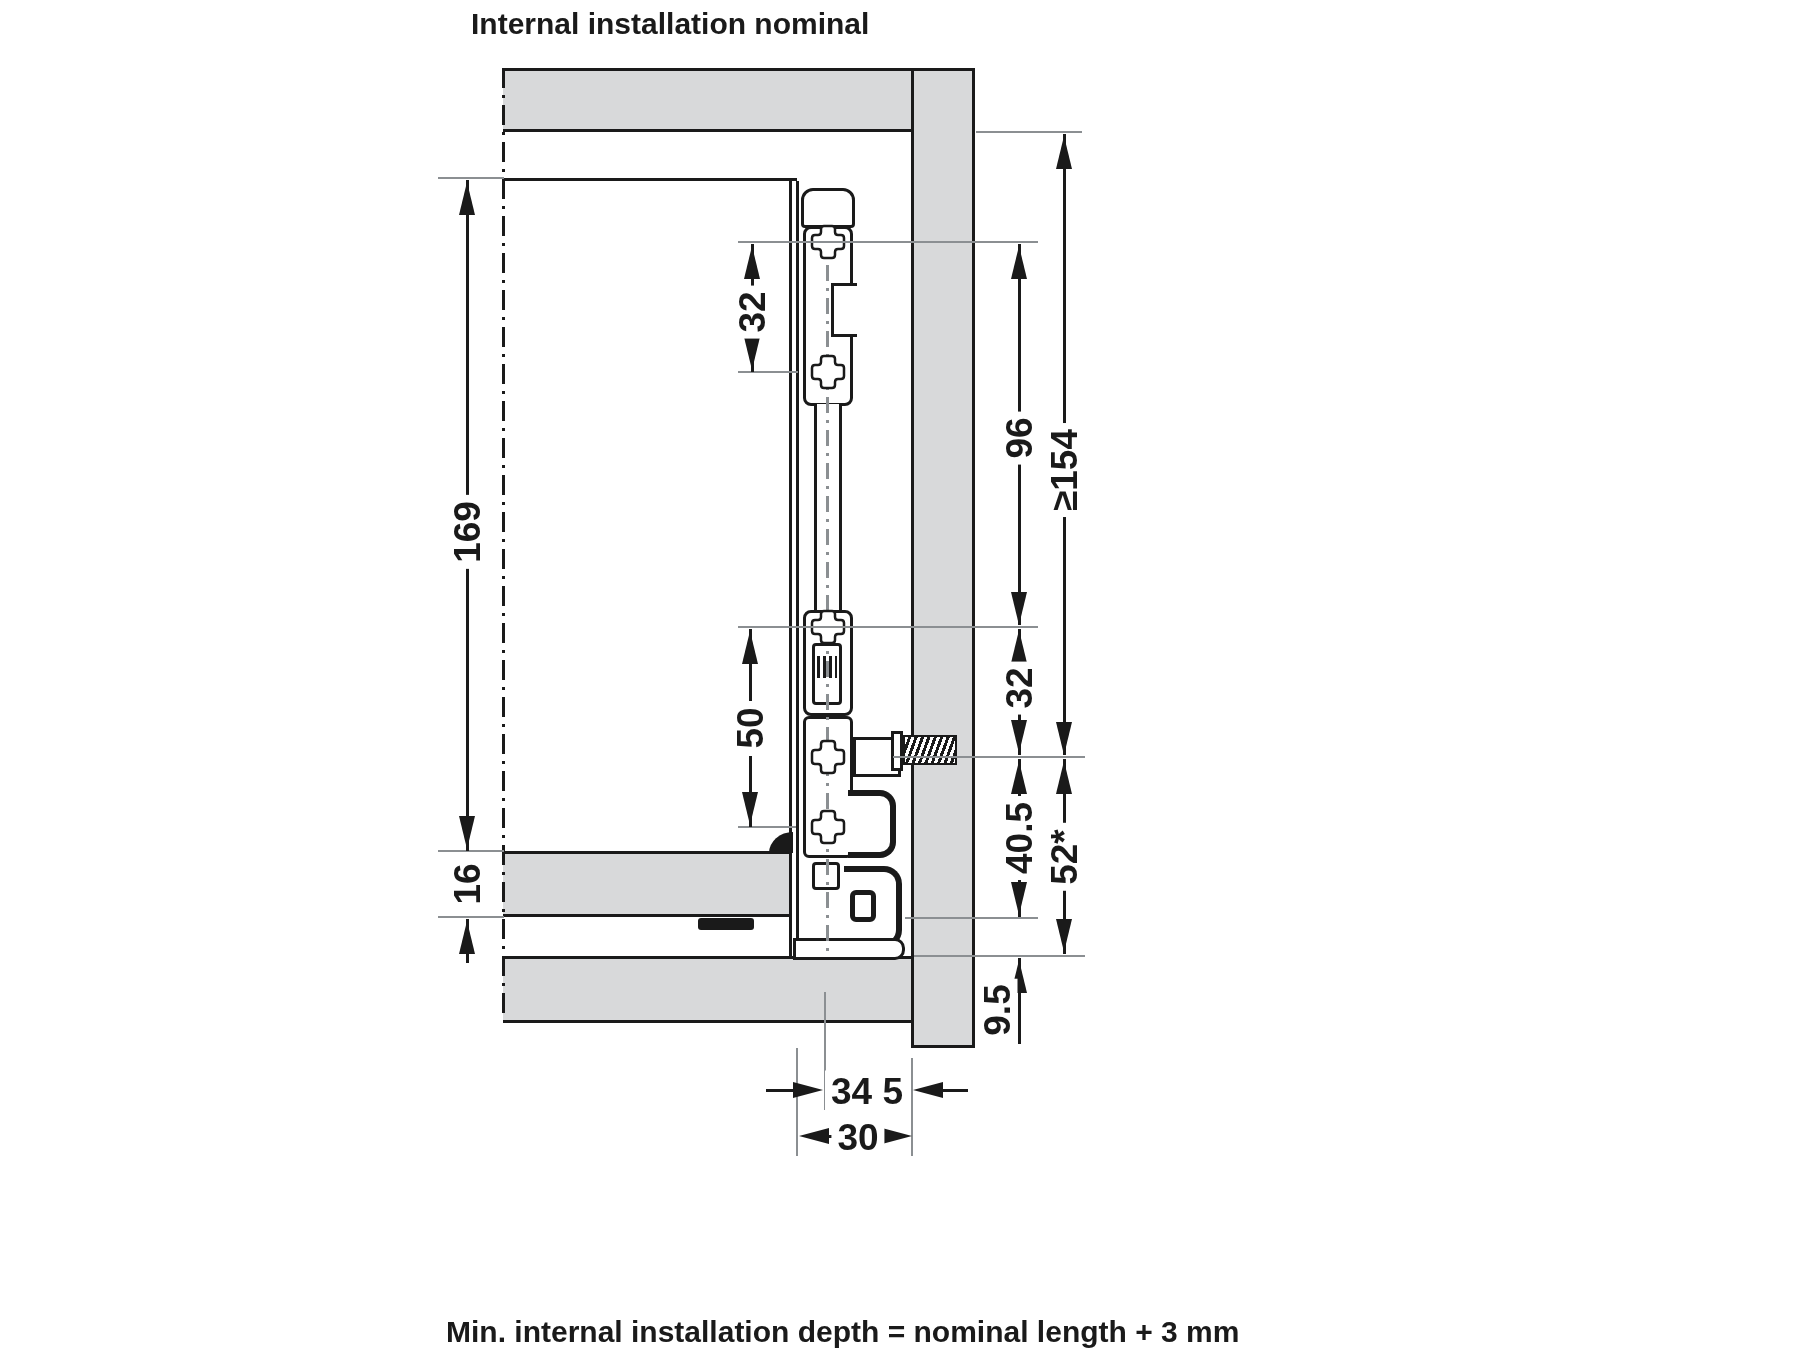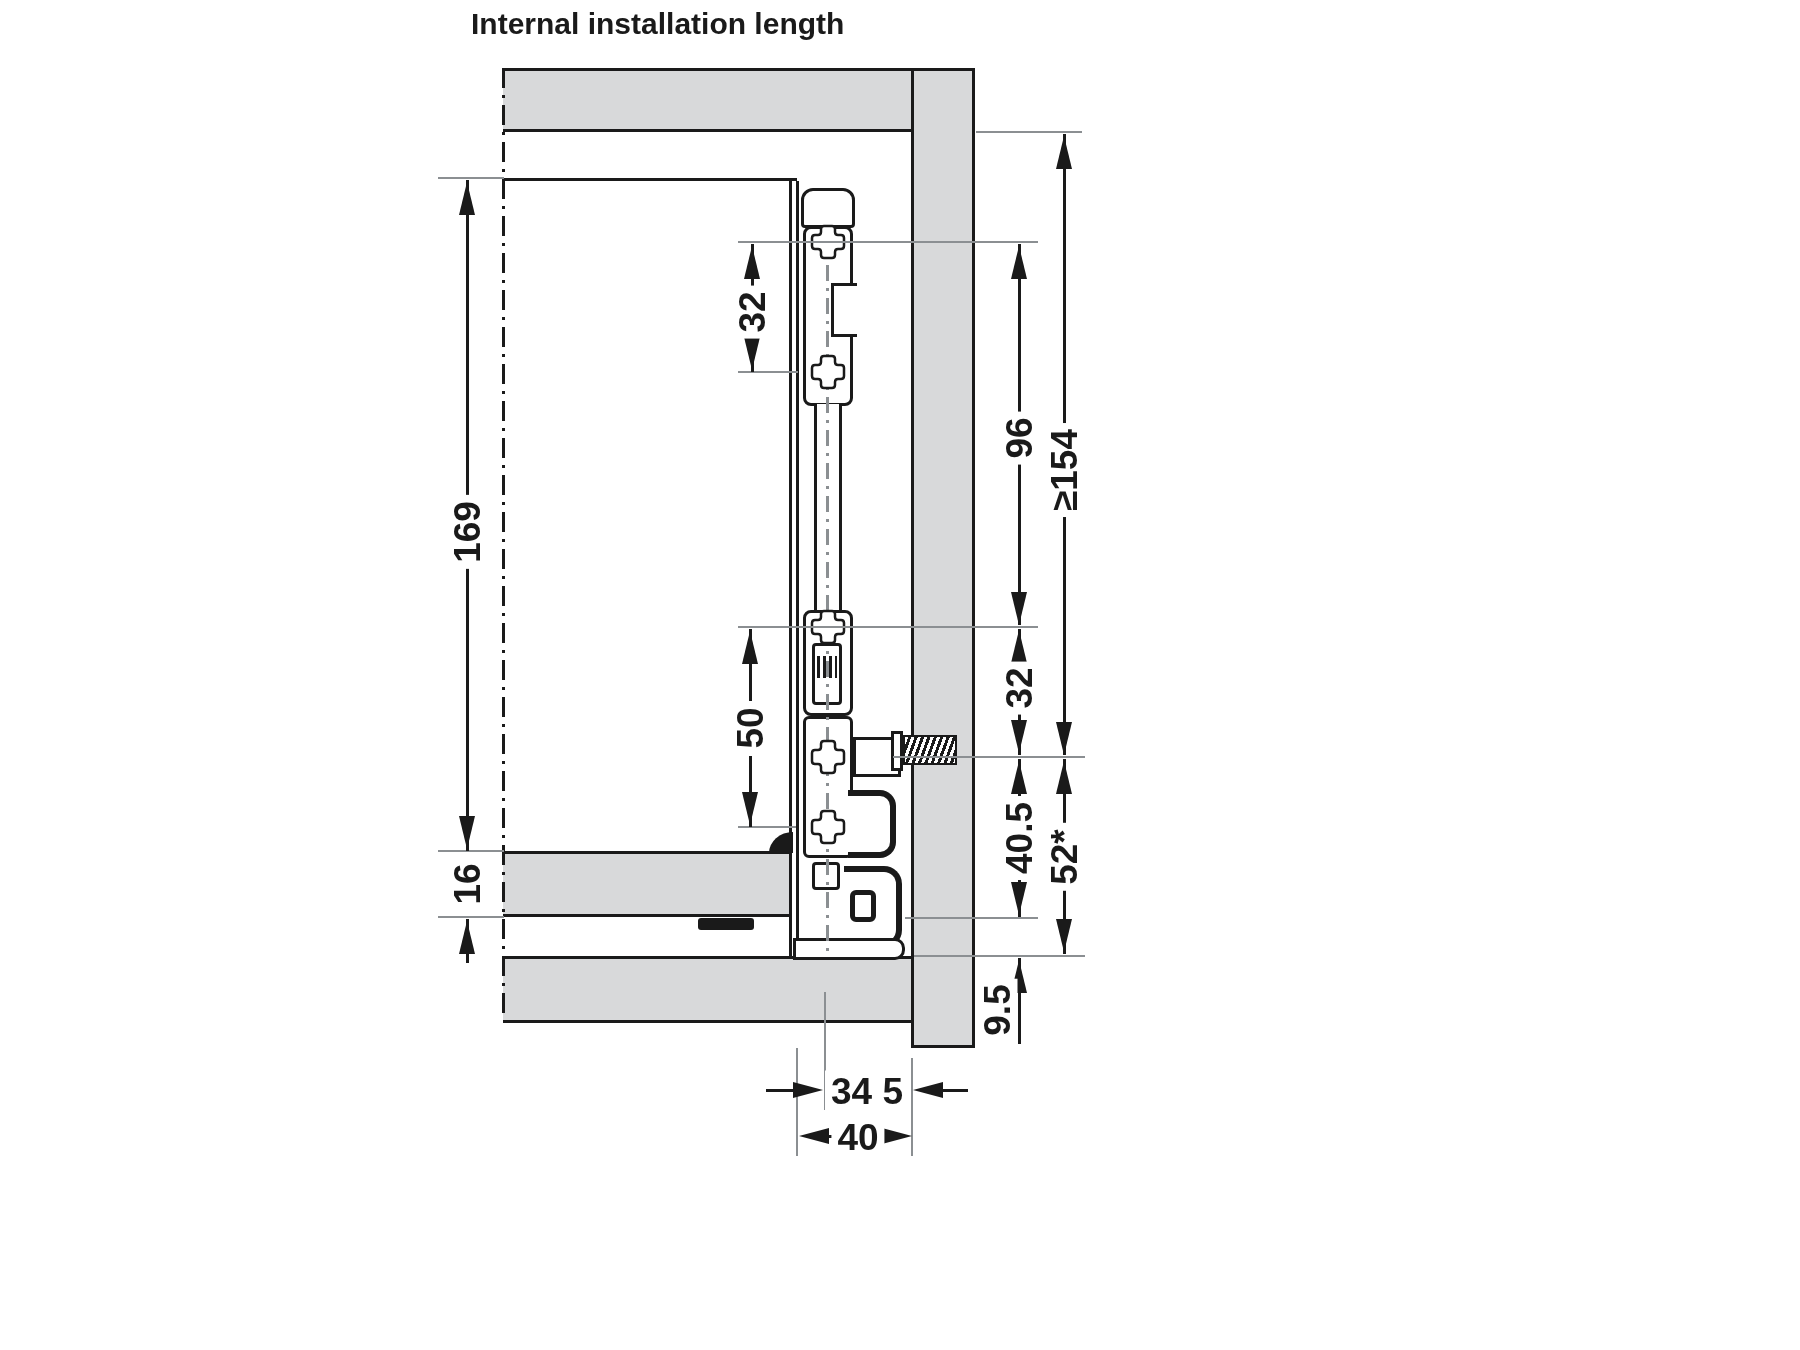--- a/index.html
+++ b/index.html
@@ -26,21 +26,21 @@
   
   .rp{position:absolute;background:#fff;border:3px solid var(--line);box-sizing:border-box;}
   .ddot{position:absolute;width:3px;background-image:repeating-linear-gradient(to bottom,var(--line) 0 20px,transparent 20px 27px,var(--line) 27px 30px,transparent 30px 37px);}
   .title,.note{position:absolute;font-weight:bold;font-size:30px;line-height:37px;color:var(--line);white-space:nowrap;}
 </style>
 </head>
 <body>
 
 <div id="stage">
 
-  <div class="title" style="left:471px;top:5px;">Internal installation length</div>
+  <div class="title" style="left:471px;top:5px;">Internal installation nominal</div>
 
   <div class="panel" style="left:503px;top:68px;width:411px;height:64px;border-top:3px solid var(--line);border-bottom:3px solid var(--line);box-sizing:border-box;"></div>
   <div class="panel" style="left:911px;top:68px;width:64px;height:980px;border:3px solid var(--line);box-sizing:border-box;"></div>
   <div class="panel" style="left:503px;top:851px;width:289px;height:66px;border-top:3px solid var(--line);border-bottom:3px solid var(--line);box-sizing:border-box;"></div>
   <div class="panel" style="left:503px;top:956px;width:408px;height:67px;border-top:3px solid var(--line);border-bottom:3px solid var(--line);box-sizing:border-box;"></div>
 
   <div class="ddot" style="left:502px;top:68px;height:945px;"></div>
 
   <div style="position:absolute;left:503px;top:178px;width:294px;height:3px;background:var(--line);"></div>
 
@@ -185,17 +185,18 @@
     <div class="al" style="left:913px;top:1082px;"></div>
     <div class="dh" style="left:943px;top:1089px;width:25px;"></div>
     <div class="hlab" style="left:867px;top:1091px;">34 5</div>
   </div>
 
   <div>
     <div class="al" style="left:799px;top:1128px;"></div>
     <div class="dh" style="left:829px;top:1135px;width:14px;"></div>
     <div class="dh" style="left:872px;top:1135px;width:10px;"></div>
     <div class="ar" style="left:882px;top:1128px;"></div>
-    <div class="hlab" style="left:858px;top:1137px;">40</div>
-  </div>
-
+    <div class="hlab" style="left:858px;top:1137px;">30</div>
+  </div>
+
+  <div class="note" style="left:446px;top:1313px;">Min. internal installation depth = nominal length + 3 mm</div>
 
 </div>
 
 </body></html>

